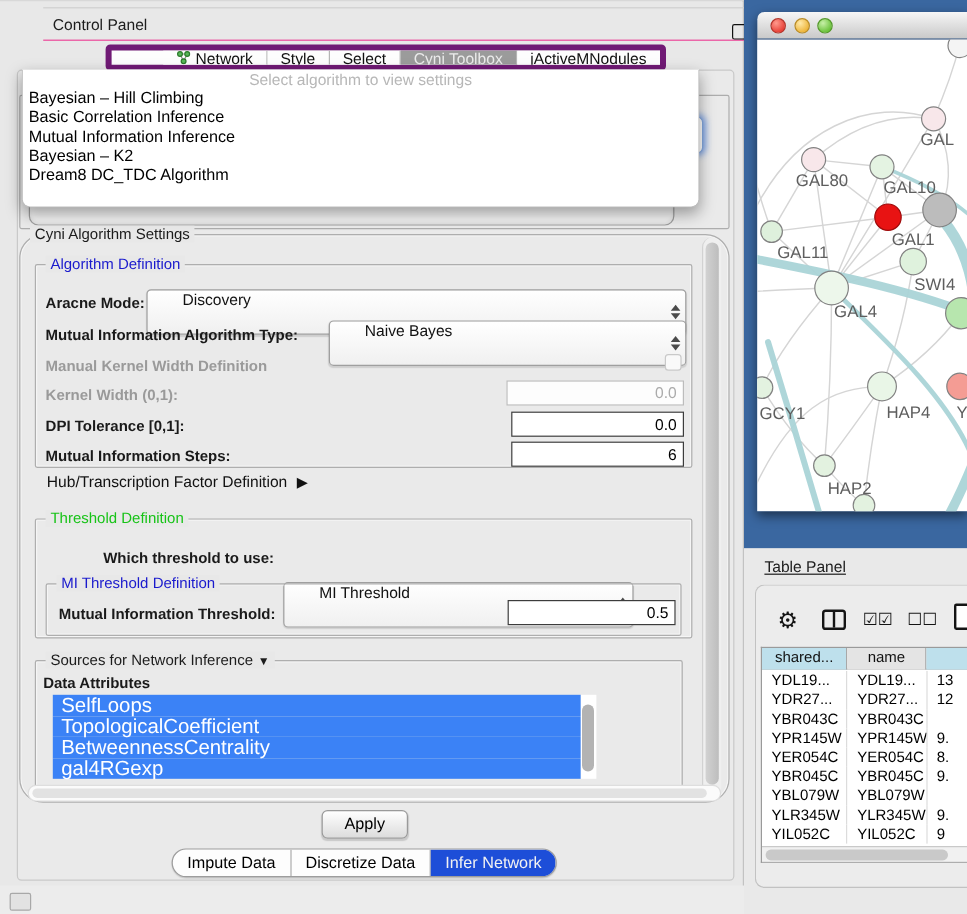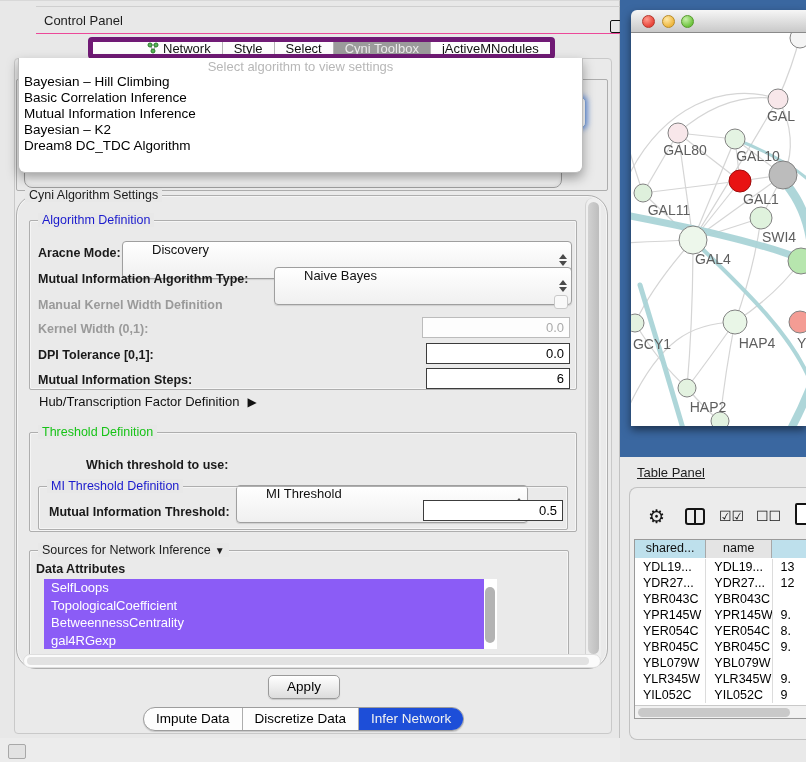--- a/index.html
+++ b/index.html
@@ -57,21 +57,21 @@
   .vfield.disabled { border:1px solid #bcbcbc; color:#ababab; background:#fdfdfd; }
 
   .checkbox { position:absolute; width:14px; height:14px; border:1px solid #c9c9c9; border-radius:3px; background:#f9f9f9; }
 
   .hub-row { position:absolute; left:22px; top:198px; font-size:13px; color:#111; }
   .hub-arrow { font-size:12px; margin-left:8px; }
 
   .src-arrow { font-size:10px; margin-left:4px; }
 
   .attr-list { position:absolute; left:14px; top:28px; width:440px; }
-  .attr-item { height:17.5px; line-height:17.5px; background:#8b5cf6; color:#fff; font-size:13px; padding-left:7px; }
+  .attr-item { height:17.5px; line-height:17.5px; background:#3b82f6; color:#fff; font-size:17px; padding-left:7px; }
   .attr-gutter { position:absolute; left:454px; top:28px; width:13px; height:70px; background:#fff; }
   .attr-thumb { position:absolute; left:455px; top:36px; width:10px; height:56px; background:#b3b3b3; border-radius:5px; }
 
   .vscroll { left:568px; top:2px; width:16px; height:466px; background:#efefef; border-left:1px solid #d2d2d2; border-radius:8px; }
   .vthumb { position:absolute; left:2px; top:4px; width:11px; height:452px; background:linear-gradient(90deg,#d2d2d2,#bdbdbd); border-radius:6px; }
   .hscroll { position:absolute; left:6px; top:458px; width:578px; height:14px; background:#fbfbfb; border:1px solid #dedede; border-radius:7px; }
   .hthumb { position:absolute; left:3px; top:2px; width:562px; height:8px; background:#e2e2e2; border-radius:4px; }
 
   .apply-btn { left:268px; top:674px; width:72px; height:24px; background:linear-gradient(#ffffff,#dcdcdc); border:1px solid #9a9a9a; border-radius:5px; font-size:13.5px; text-align:center; line-height:22px; color:#000; box-shadow:0 1px 1px rgba(0,0,0,.15); }
 

